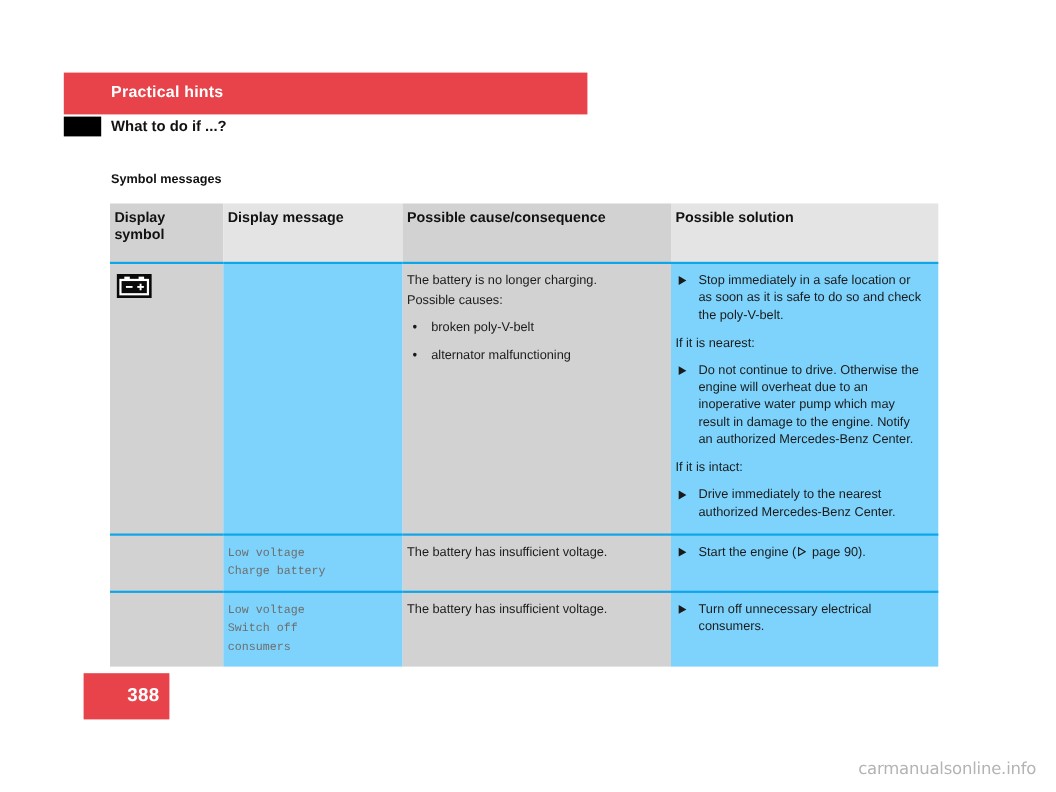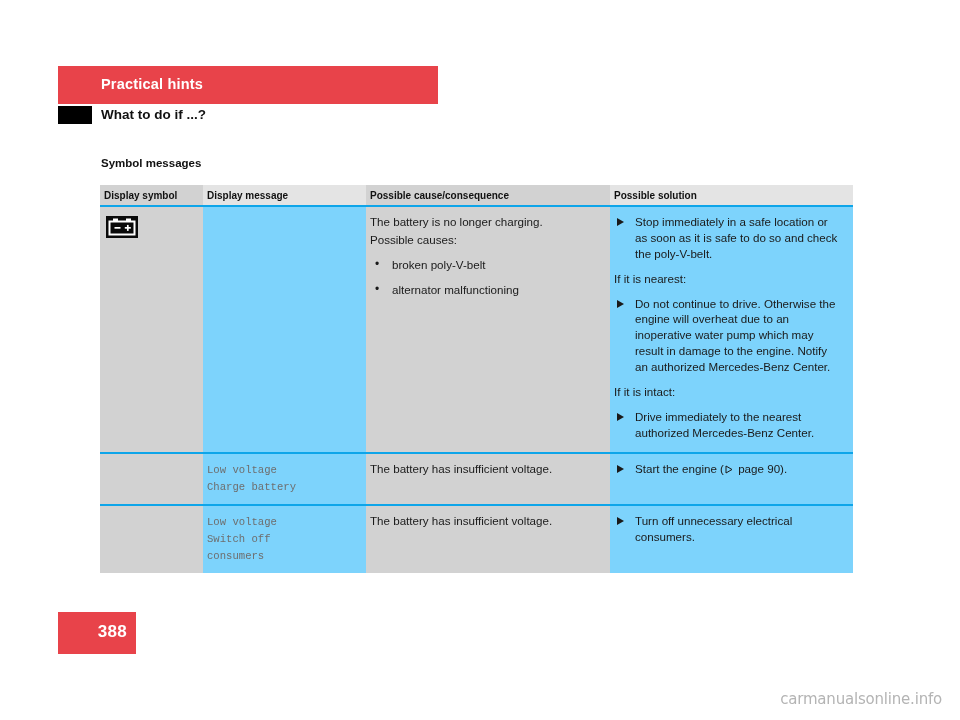--- a/index.html
+++ b/index.html
@@ -13,21 +13,21 @@
     position: relative;
     font-family: "Liberation Sans", sans-serif;
     -webkit-font-smoothing: antialiased;
   }
 
   
   #chapter-bar {
     position: absolute;
     left: 58px;
     top: 66px;
-    width: 380px;
+    width: 476px;
     height: 38px;
     background: #e8434a;
   }
   #chapter-title {
     position: absolute;
     left: 43px;
     top: 10px;
     font-size: 14.5px;
     font-weight: bold;
     color: #ffffff;
@@ -71,26 +71,26 @@
     width: 753px;
     border-collapse: collapse;
     table-layout: fixed;
   }
   #symbol-table col.c1 { width: 103px; }
   #symbol-table col.c2 { width: 163px; }
   #symbol-table col.c3 { width: 244px; }
   #symbol-table col.c4 { width: 243px; }
 
   #symbol-table th {
-    font-size: 10px;
+    font-size: 13px;
     font-weight: bold;
     color: #111111;
     text-align: left;
     vertical-align: top;
-    padding: 5px 9px 0 4px;
+    padding: 5px 9px 18px 4px;
     height: 15px;
   }
   #symbol-table td {
     font-size: 11.6px;
     color: #1a1a1a;
     vertical-align: top;
     padding: 7px 10px 9px 4px;
     line-height: 1.37;
   }
 
@@ -174,21 +174,21 @@
     top: 1px;
     margin: 0 2px 0 1px;
     width: 8px;
     height: 9px;
   }
   .ref-tri-outline svg { display: block; }
 
   
   #page-number-block {
     position: absolute;
-    left: 58px;
+    left: 76px;
     top: 612px;
     width: 78px;
     height: 42px;
     background: #e8434a;
   }
   #page-number {
     position: absolute;
     right: 9px;
     top: 10px;
     font-size: 17px;

